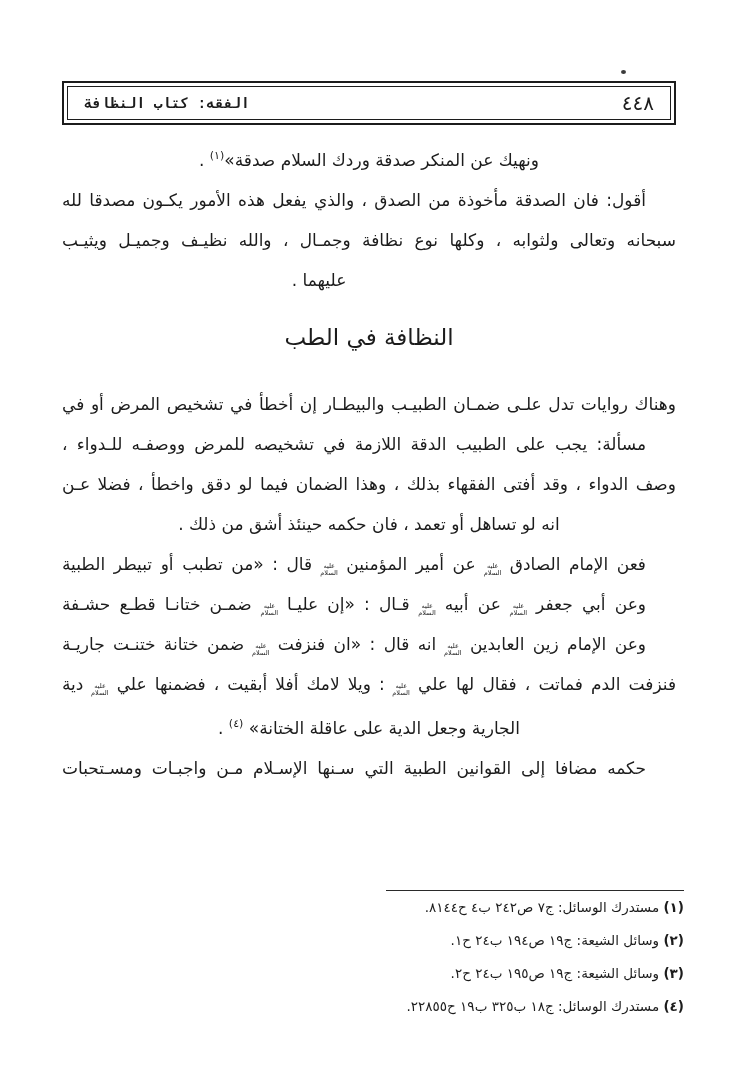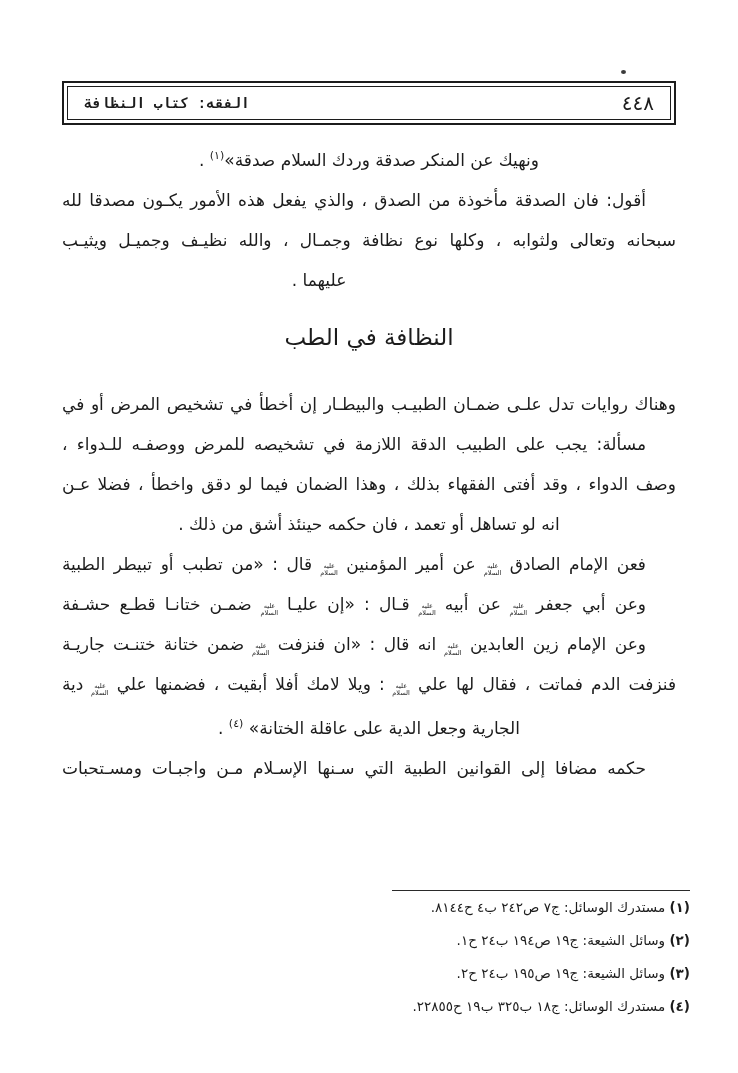--- a/index.html
+++ b/index.html
@@ -37,21 +37,21 @@
   .seal{
     display:inline-block;width:17px;font-size:6.5px;line-height:7px;
     text-align:center;vertical-align:-5px;white-space:normal;
     word-spacing:17px; 
   }
   .heading{
     margin:14px 0 24px;font-size:23px;font-weight:normal;
     text-align:center;line-height:46px;
   }
   
-  .footnotes{position:absolute;top:890px;left:62px;right:48px;}
+  .footnotes{position:absolute;top:890px;left:62px;right:54px;}
   .fn-rule{width:298px;border-top:1.5px solid #2a2a2a;}
   .fn{font-size:13.5px;line-height:33px;text-align:right;white-space:nowrap;}
   .fn:first-of-type{margin-top:10px;}
   .fn-num{font-weight:bold;}
   .artifact{
     position:absolute;top:70px;right:112px;width:5px;height:4px;
     background:#3a3a3a;border-radius:50%;
   }
 </style>
 </head>

